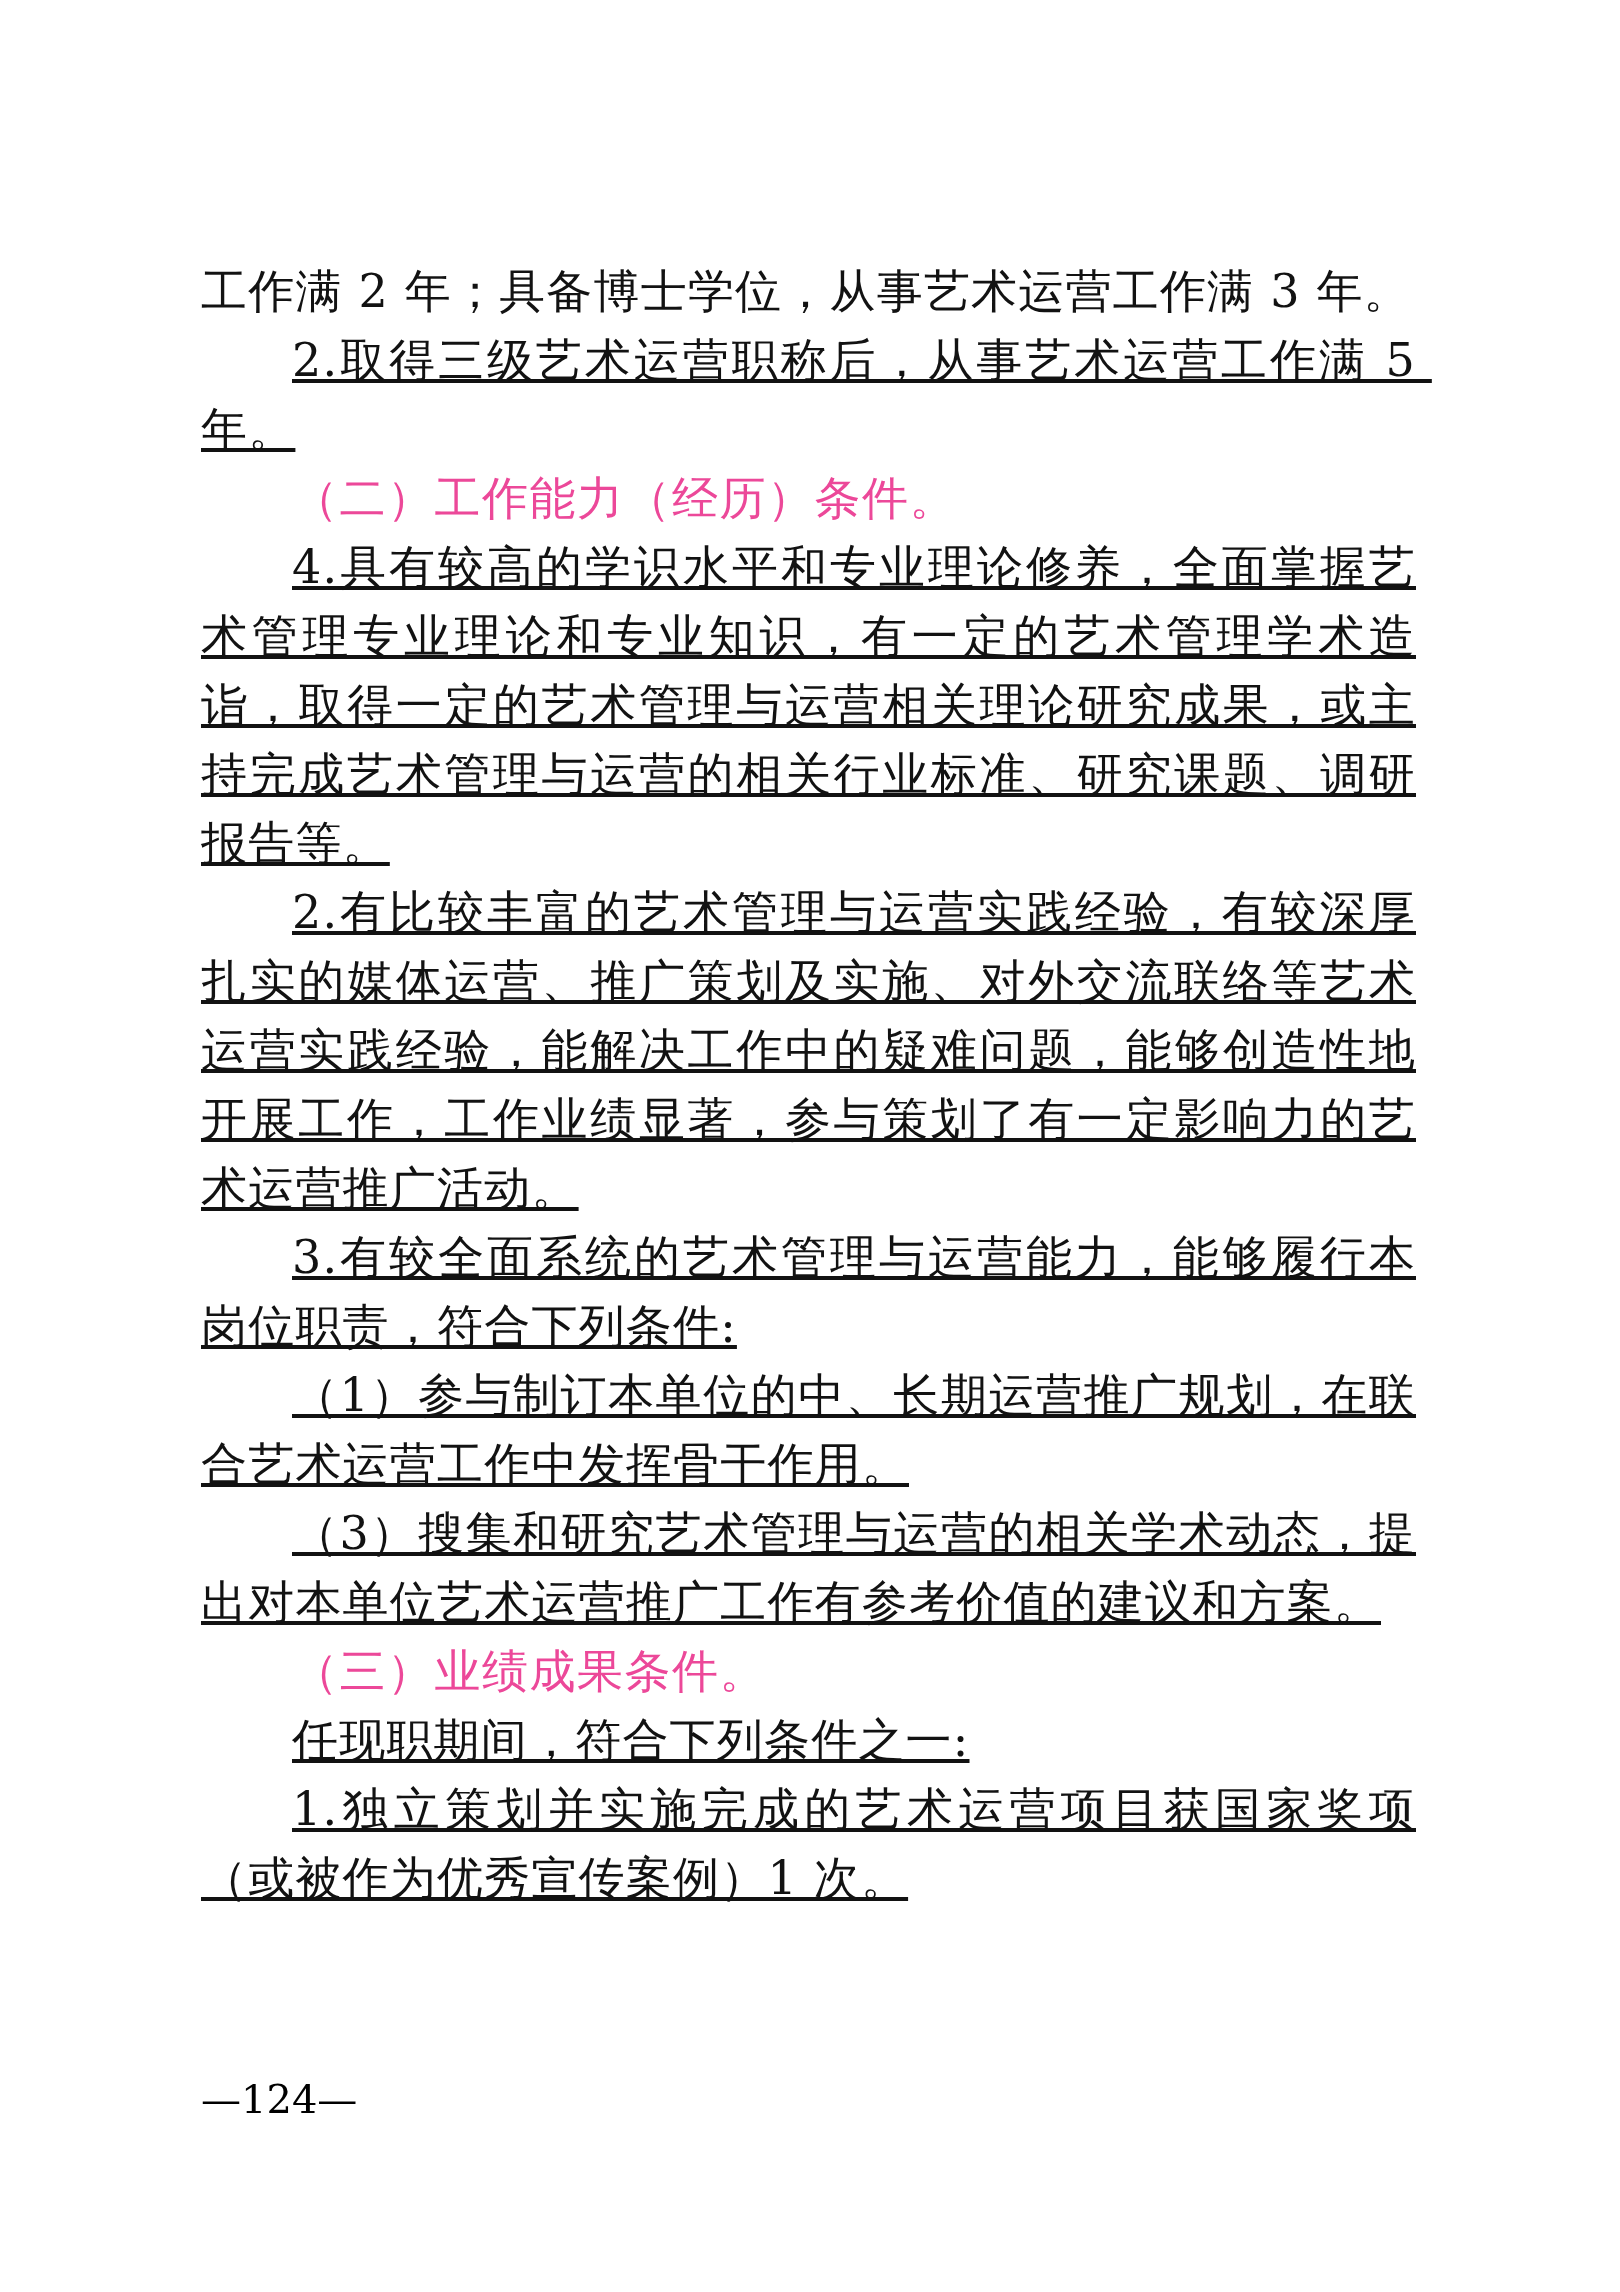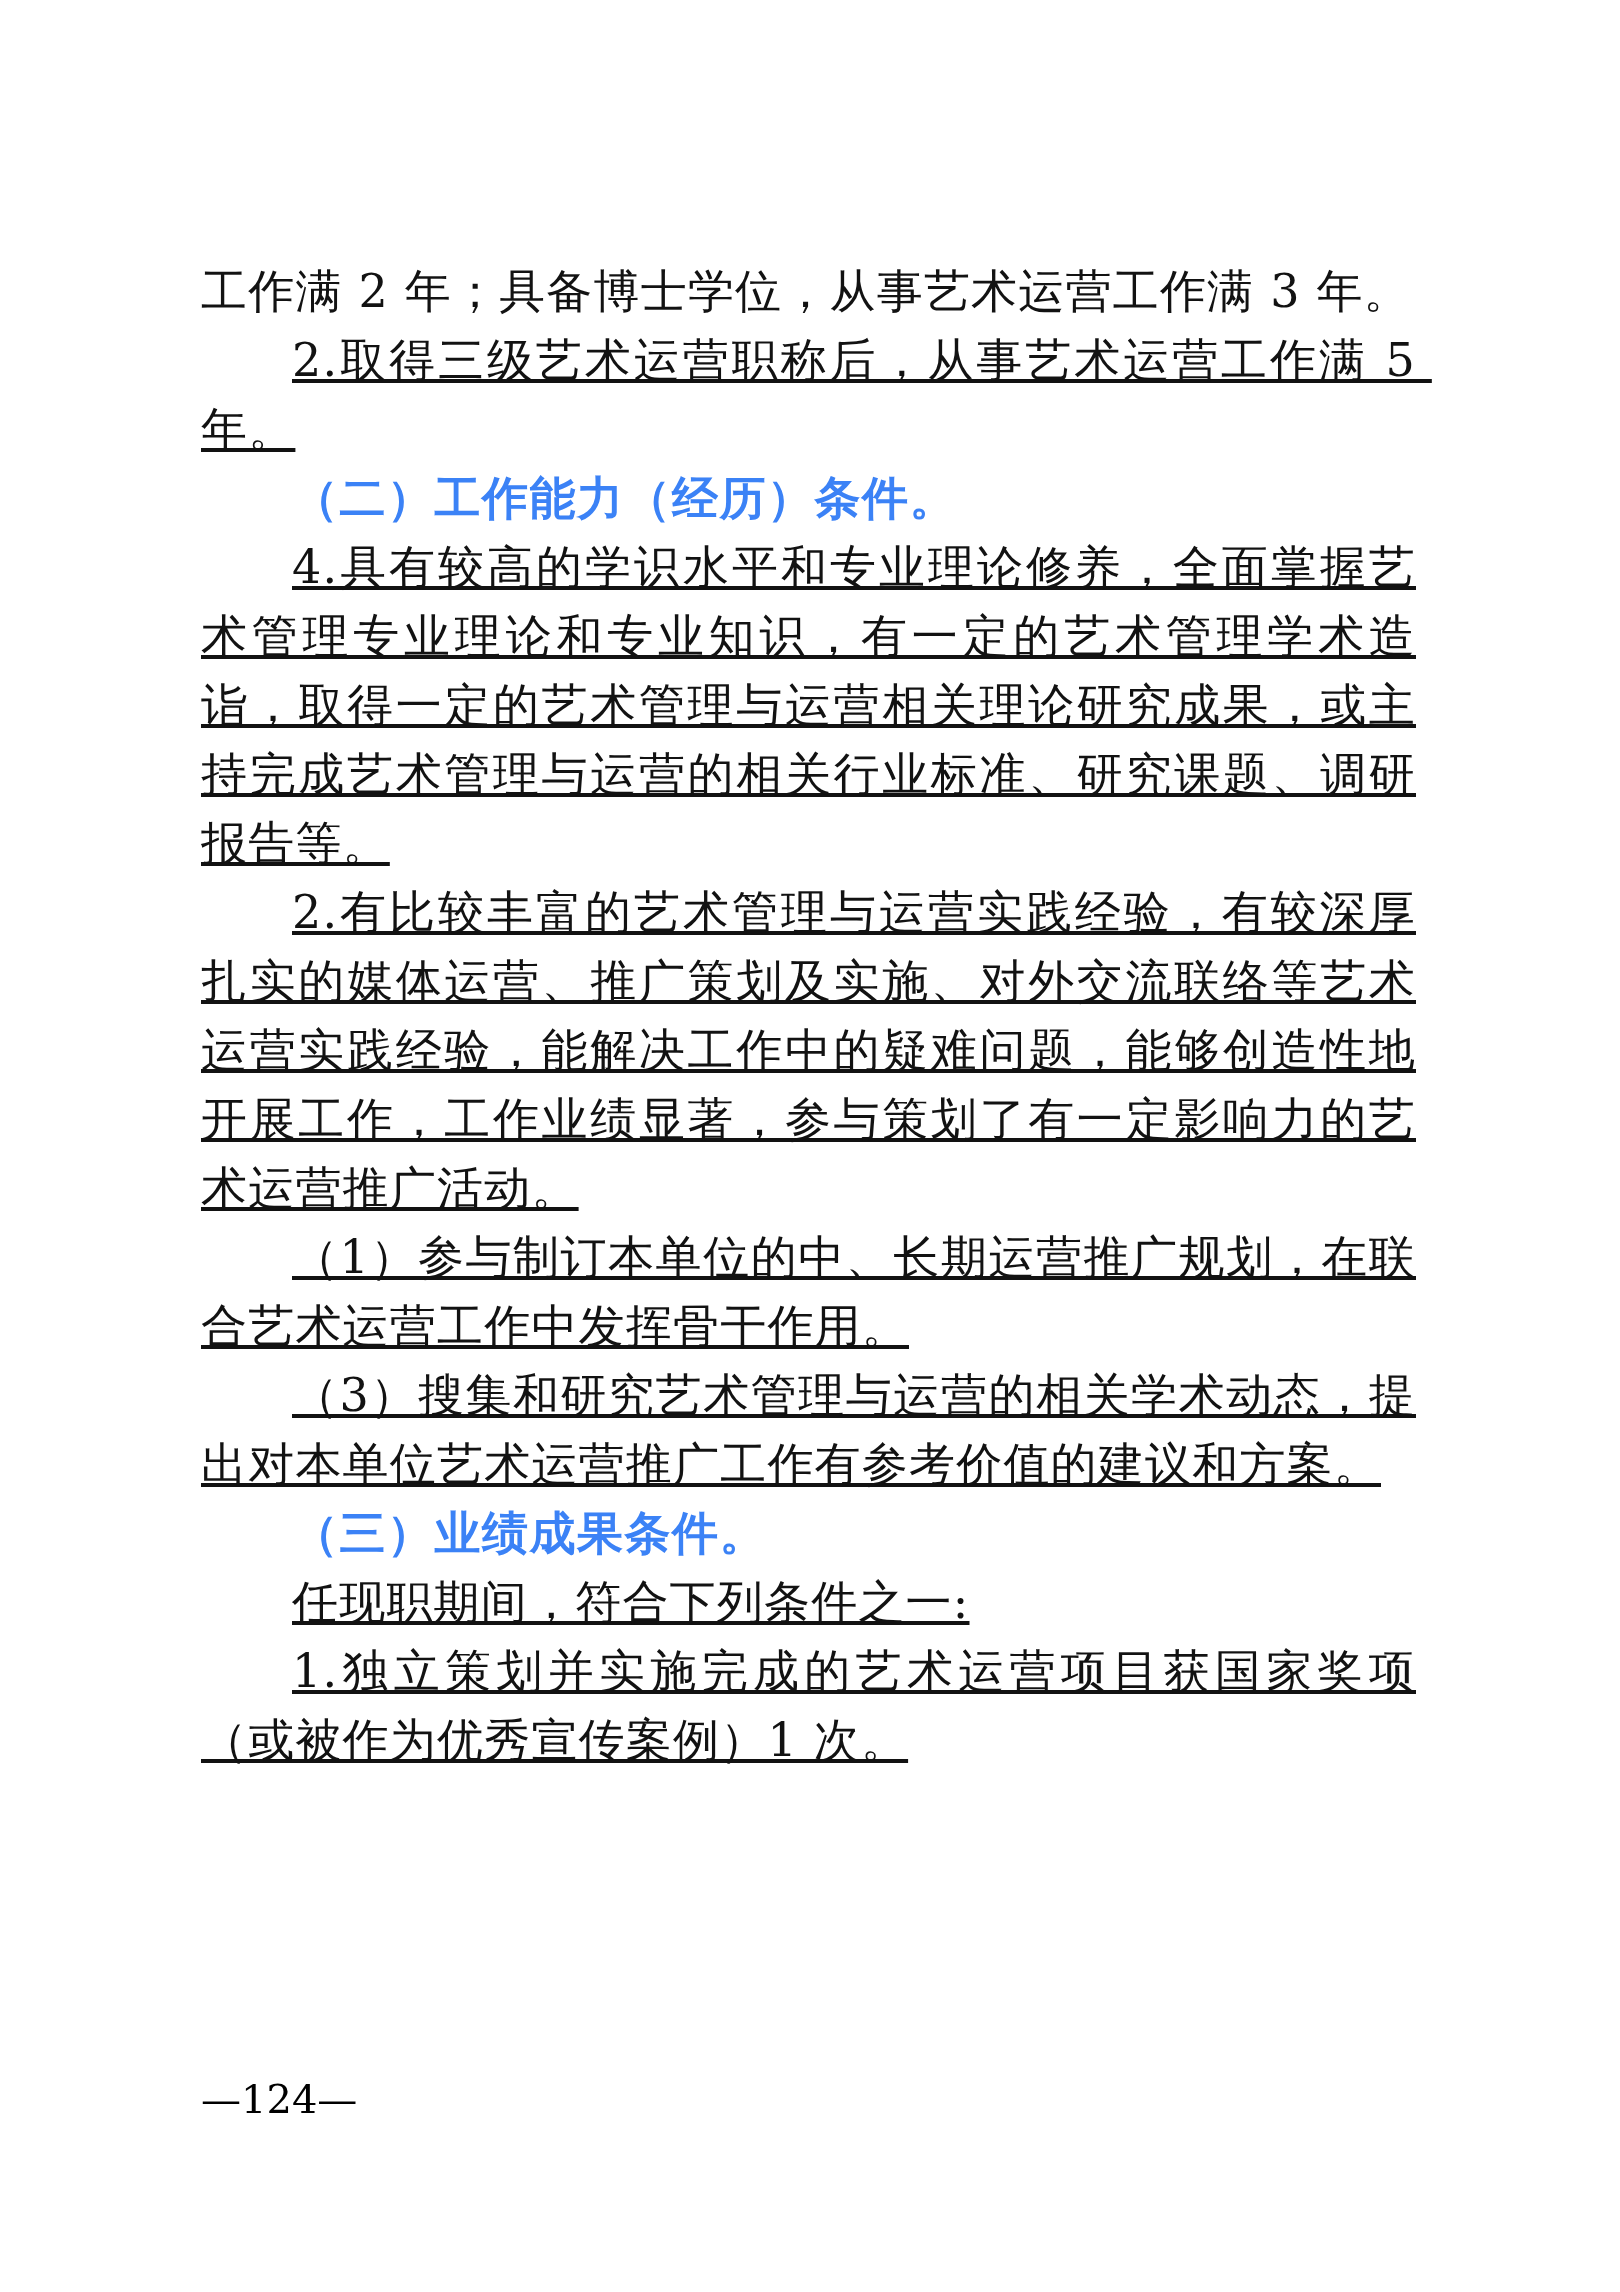--- a/index.html
+++ b/index.html
@@ -47,26 +47,26 @@
   .para.hang {
     text-indent: 0;
   }
 
   
   .heading {
     font-family: "DejaVu Serif", "Liberation Serif", serif;
     font-size: 46px;
     line-height: 69px;
     letter-spacing: 1.5px;
-    font-weight: 700;
+    font-weight: 400;
     text-indent: 91px;
     margin: 0;
     white-space: pre-wrap;
     word-break: break-all;
-    color: #3b82f6;
+    color: #ec4899;
   }
 
   .block {
     margin: 0 0 0 0;
   }
 
   .page-number {
     position: absolute;
     left: 201px;
     top: 2076px;
@@ -88,20 +88,21 @@
     <p class="para hang block">工作满 2 年；具备博士学位，从事艺术运营工作满 3 年。</p>
 
     <p class="para indent block">2.取得三级艺术运营职称后，从事艺术运营工作满 5 年。</p>
 
     <p class="heading block">（二）工作能力（经历）条件。</p>
 
     <p class="para indent block">4.具有较高的学识水平和专业理论修养，全面掌握艺术管理专业理论和专业知识，有一定的艺术管理学术造诣，取得一定的艺术管理与运营相关理论研究成果，或主持完成艺术管理与运营的相关行业标准、研究课题、调研报告等。</p>
 
     <p class="para indent block">2.有比较丰富的艺术管理与运营实践经验，有较深厚扎实的媒体运营、推广策划及实施、对外交流联络等艺术运营实践经验，能解决工作中的疑难问题，能够创造性地开展工作，工作业绩显著，参与策划了有一定影响力的艺术运营推广活动。</p>
 
+    <p class="para indent block">3.有较全面系统的艺术管理与运营能力，能够履行本岗位职责，符合下列条件:</p>
 
     <p class="para indent block">（1）参与制订本单位的中、长期运营推广规划，在联合艺术运营工作中发挥骨干作用。</p>
 
 
     <p class="para indent block">（3）搜集和研究艺术管理与运营的相关学术动态，提出对本单位艺术运营推广工作有参考价值的建议和方案。</p>
 
     <p class="heading block">（三）业绩成果条件。</p>
 
     <p class="para indent block">任现职期间，符合下列条件之一:</p>
 

